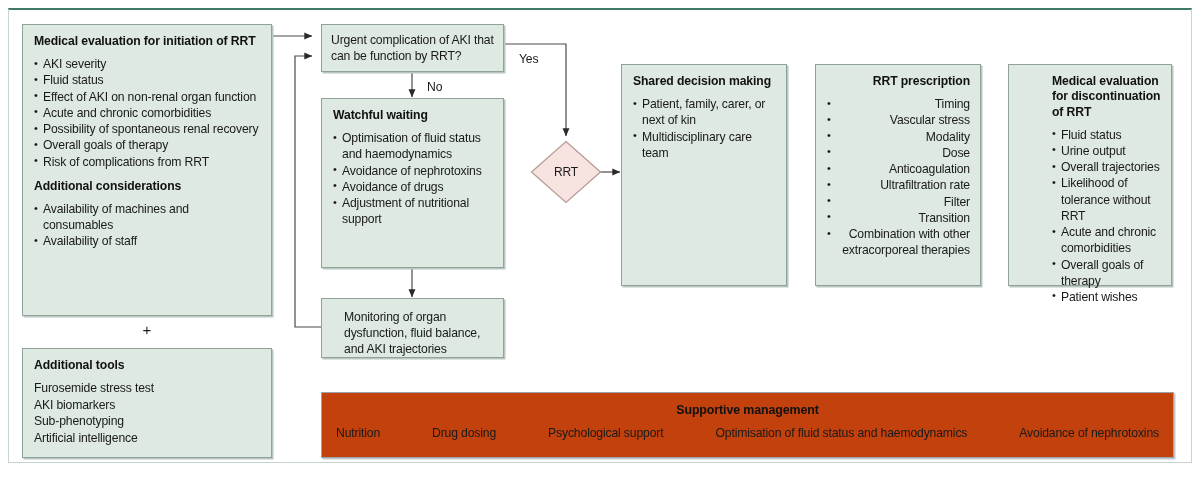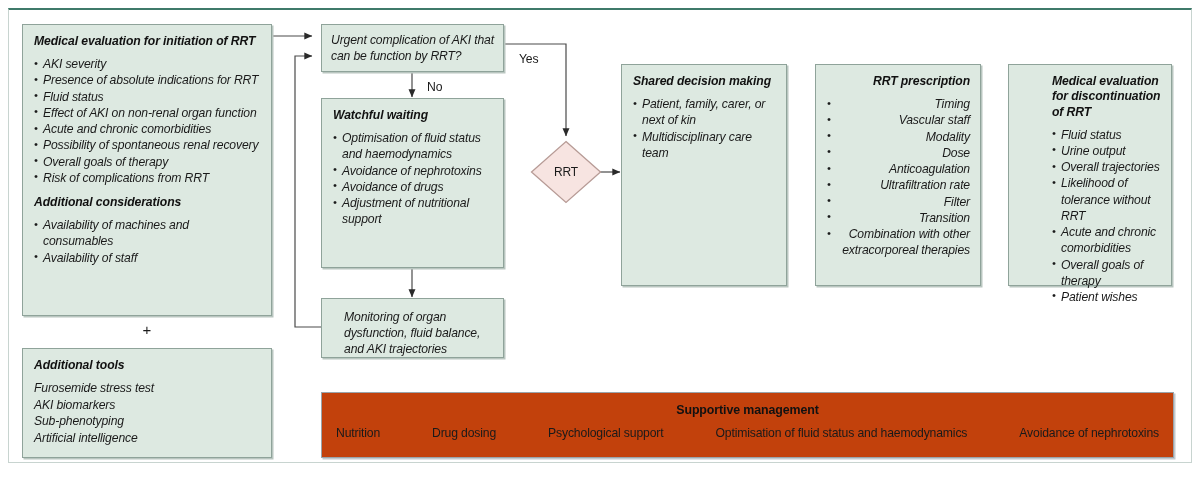--- a/index.html
+++ b/index.html
@@ -52,21 +52,20 @@
   .box-sub {
     font-weight: bold;
     font-size: 12.2px;
     line-height: 1.25;
     color: #111111;
     margin: 9px 0 7px 0;
     letter-spacing: -0.1px;
   }
   .box-inner {
     padding: 9px 10px 8px 11px;
-    font-style: italic;
   }
   ul.blist {
     list-style: none;
     margin: 0;
     padding: 0;
   }
   ul.blist > li {
     position: relative;
     padding-left: 9px;
     font-size: 12.2px;
@@ -218,21 +217,20 @@
 
       <path d="M598,172 L620,172" marker-end="url(#arrowhead)"></path>
     </g>
   </svg>
 
   <div class="box" style="left:22px; top:24px; width:250px; height:292px;">
     <div class="box-inner">
       <div class="box-title">Medical evaluation for initiation of RRT</div>
       <ul class="blist">
         <li>AKI severity</li>
-        <li>Presence of absolute indications for RRT</li>
         <li>Fluid status</li>
         <li>Effect of AKI on non-renal organ function</li>
         <li>Acute and chronic comorbidities</li>
         <li>Possibility of spontaneous renal recovery</li>
         <li>Overall goals of therapy</li>
         <li>Risk of complications from RRT</li>
       </ul>
       <div class="box-sub">Additional considerations</div>
       <ul class="blist">
         <li>Availability of machines and consumables</li>
@@ -297,21 +295,21 @@
         <li>Multidisciplinary care team</li>
       </ul>
     </div>
   </div>
 
   <div class="box" style="left:815px; top:64px; width:166px; height:222px;text-align:right;">
     <div class="box-inner">
       <div class="box-title">RRT prescription</div>
       <ul class="blist">
         <li>Timing</li>
-        <li>Vascular staff</li>
+        <li>Vascular stress</li>
         <li>Modality</li>
         <li>Dose</li>
         <li>Anticoagulation</li>
         <li>Ultrafiltration rate</li>
         <li>Filter</li>
         <li>Transition</li>
         <li>Combination with other extracorporeal therapies</li>
       </ul>
     </div>
   </div>

